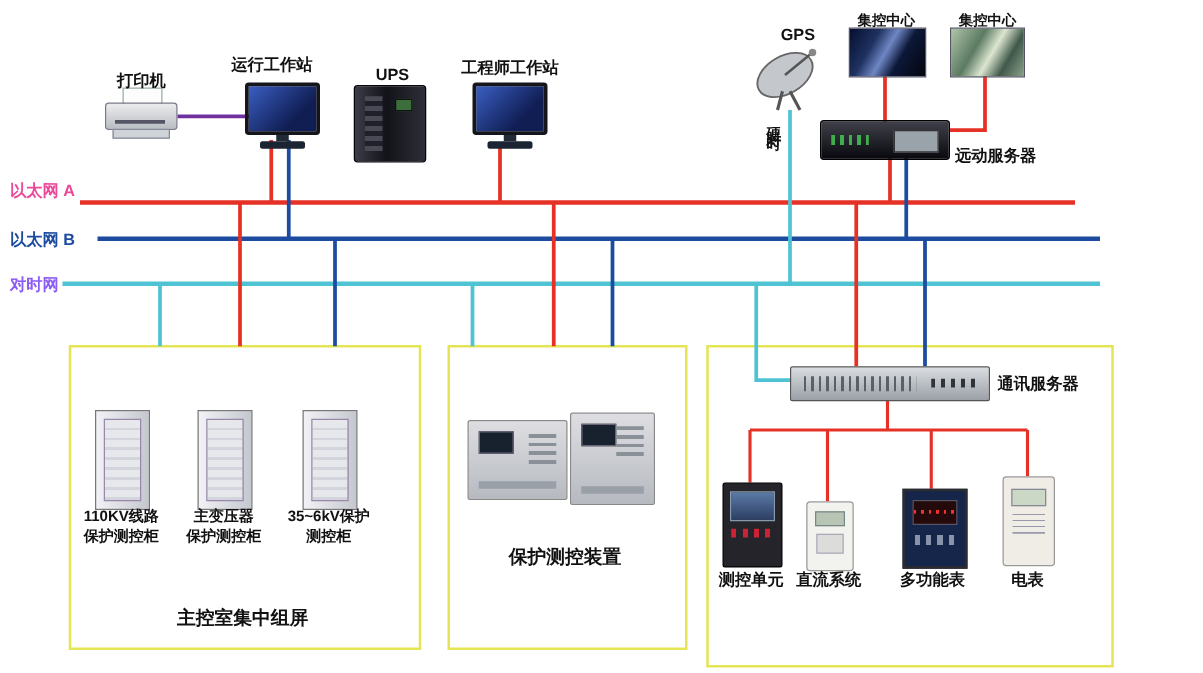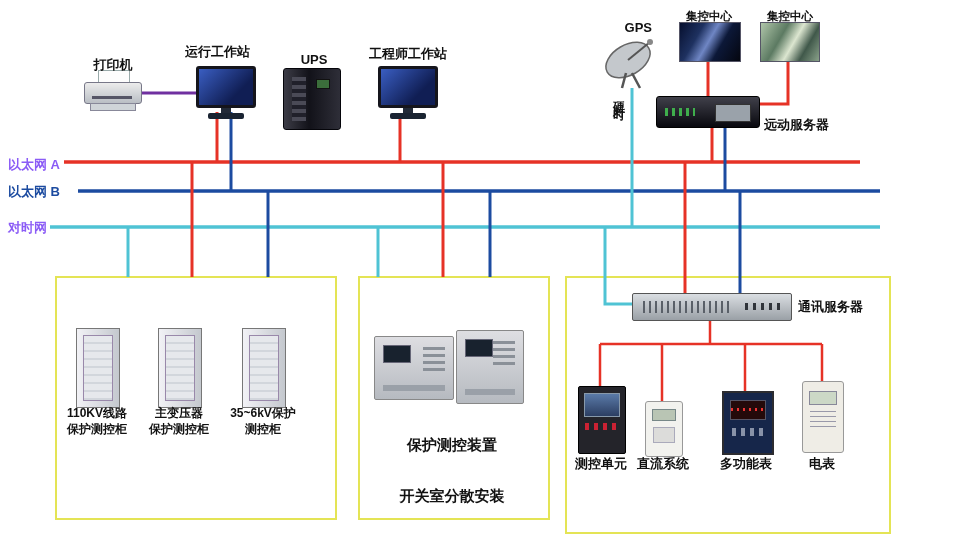--- a/index.html
+++ b/index.html
@@ -106,21 +106,21 @@
     <line x1="740" y1="191" x2="740" y2="293" stroke="#1c4ba0" stroke-width="3"></line>
 
     <line x1="710" y1="318" x2="710" y2="344" stroke="#e63226" stroke-width="2.5"></line>
     <line x1="600" y1="344" x2="822" y2="344" stroke="#e63226" stroke-width="2.5"></line>
     <line x1="600" y1="344" x2="600" y2="386" stroke="#e63226" stroke-width="2.5"></line>
     <line x1="662" y1="344" x2="662" y2="401" stroke="#e63226" stroke-width="2.5"></line>
     <line x1="745" y1="344" x2="745" y2="391" stroke="#e63226" stroke-width="2.5"></line>
     <line x1="822" y1="344" x2="822" y2="381" stroke="#e63226" stroke-width="2.5"></line>
   </svg>
 
-  <div class="lbl" style="left:8px;top:156px;color:#8b5cf6;">以太网 A</div>
+  <div class="lbl" style="left:8px;top:144px;color:#ec4899;">以太网 A</div>
   <div class="lbl" style="left:8px;top:183px;color:#1c4ba0;">以太网 B</div>
   <div class="lbl" style="left:8px;top:219px;color:#8b5cf6;">对时网</div>
 
   <div class="lbl" style="left:85px;top:56px;width:56px;text-align:center;">打印机</div>
   <div class="devbox printer" style="left:84px;top:70px;">
     <div class="paper"></div>
     <div class="body"></div>
     <div class="slot"></div>
     <div class="tray"></div>
   </div>
@@ -183,33 +183,33 @@
     <div>保护测控柜</div>
   </div>
   <div class="lbl center" style="left:139px;top:406px;width:80px;font-size:12px;line-height:1.3;">
     <div>主变压器</div>
     <div>保护测控柜</div>
   </div>
   <div class="lbl center" style="left:223px;top:406px;width:80px;font-size:12px;line-height:1.3;">
     <div>35~6kV保护</div>
     <div>测控柜</div>
   </div>
+  <div class="lbl center" style="left:55px;top:485px;width:278px;font-size:15px;">主控室集中组屏</div>
 
   <div class="devbox pnl" style="left:374px;top:336px;width:78px;height:62px;">
     <div class="scrn"></div>
     <div class="keys"></div>
     <div class="strip"></div>
   </div>
   <div class="devbox pnl" style="left:456px;top:330px;width:66px;height:72px;">
     <div class="scrn"></div>
     <div class="keys"></div>
     <div class="strip"></div>
   </div>
   <div class="lbl center" style="left:358px;top:436px;width:188px;font-size:15px;">保护测控装置</div>
-  <div class="lbl center" style="left:358px;top:487px;width:188px;font-size:15px;">开关室分散安装</div>
 
   <div class="devbox comm" style="left:632px;top:293px;">
     <div class="vents"></div>
     <div class="dots"></div>
   </div>
   <div class="lbl" style="left:798px;top:298px;">通讯服务器</div>
 
   <div class="devbox mcu" style="left:578px;top:386px;">
     <div class="scr"></div>
     <div class="btns"></div>

